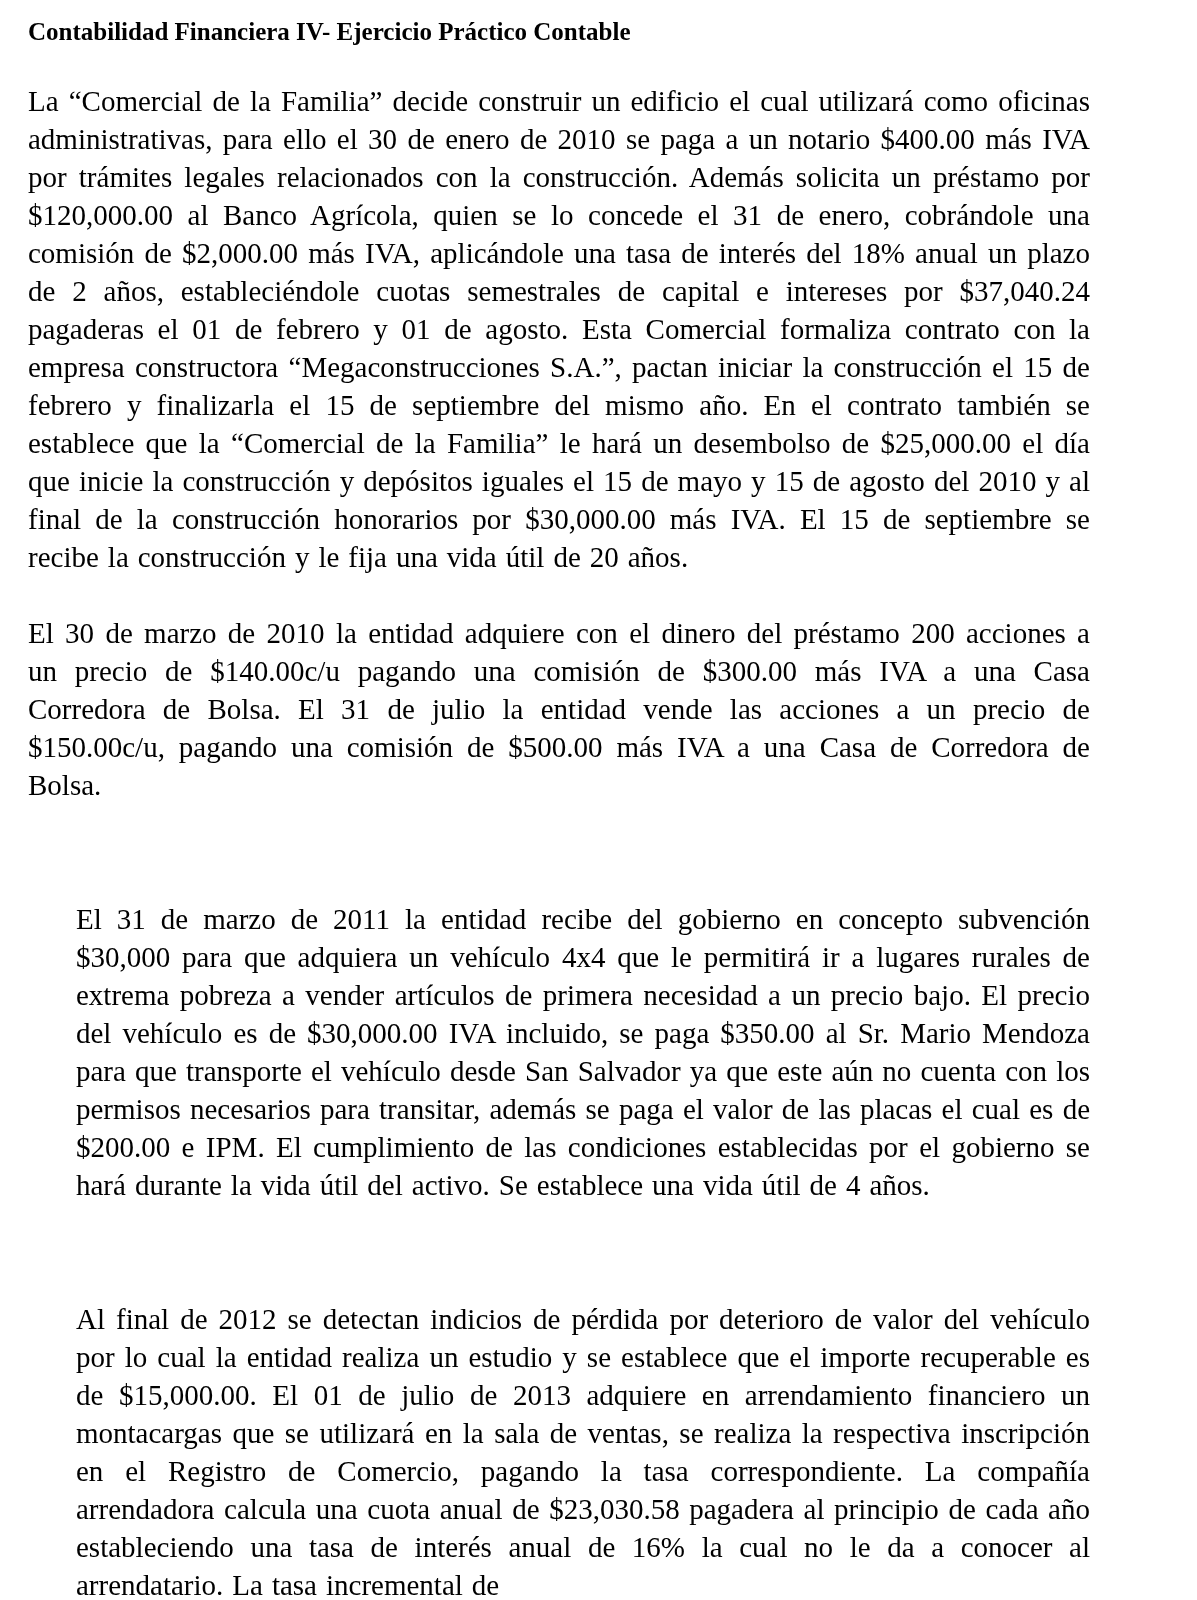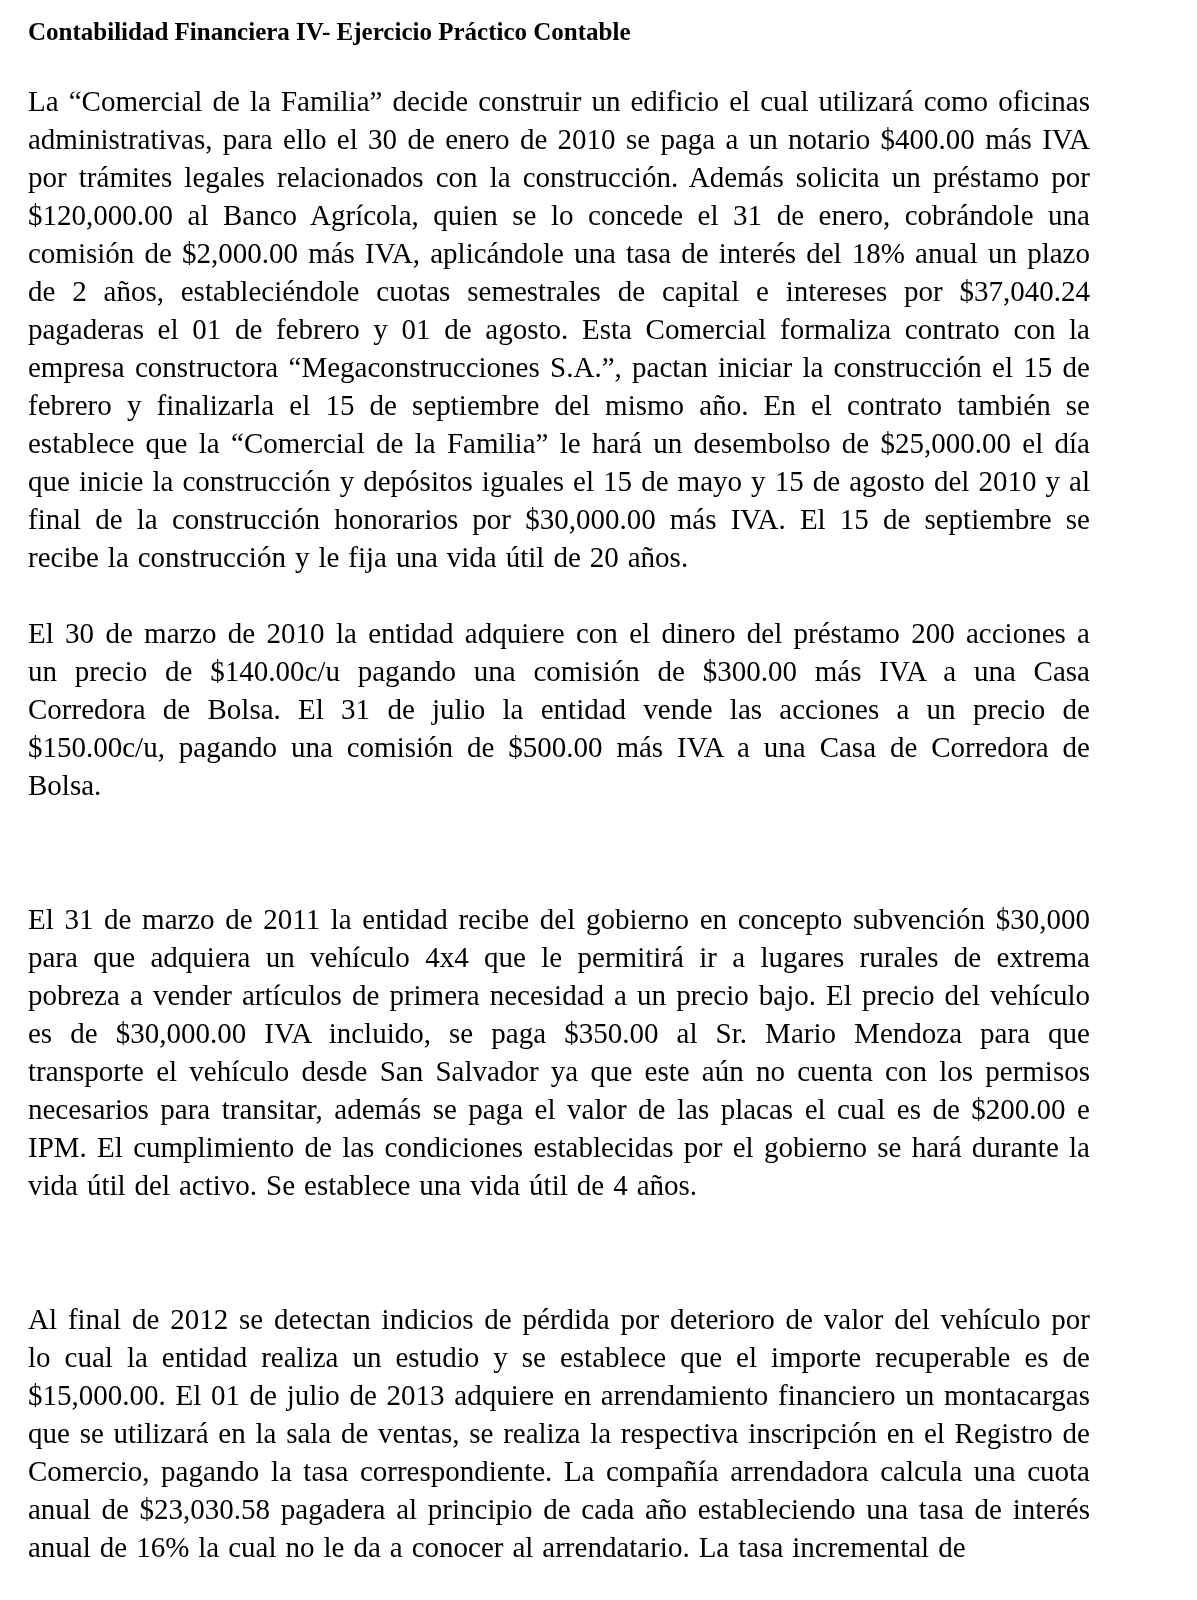--- a/index.html
+++ b/index.html
@@ -29,20 +29,21 @@
   .para {
     font-size: 29px;
     line-height: 38px;
     text-align: justify;
     margin: 0 0 38px 0;
     hyphens: none;
     word-spacing: 0.06em;
   }
   .gap-large {
     margin-top: 96px;
+    margin-left: 48px;
   }
 </style>
 </head>
 <body>
 
 <div class="page">
   <h1 class="doc-title">Contabilidad Financiera IV- Ejercicio Práctico Contable</h1>
 
   <p class="para">La “Comercial de la Familia” decide construir un edificio el cual utilizará como oficinas administrativas, para ello el 30 de enero de 2010 se paga a un notario $400.00 más IVA por trámites legales relacionados con la construcción. Además solicita un préstamo por $120,000.00 al Banco Agrícola, quien se lo concede el 31 de enero, cobrándole una comisión de $2,000.00 más IVA, aplicándole una tasa de interés del 18% anual un plazo de 2 años, estableciéndole cuotas semestrales de capital e intereses por $37,040.24 pagaderas el 01 de febrero y 01 de agosto. Esta Comercial formaliza contrato con la empresa constructora “Megaconstrucciones S.A.”, pactan iniciar la construcción el 15 de febrero y finalizarla el 15 de septiembre del mismo año. En el contrato también se establece que la “Comercial de la Familia” le hará un desembolso de $25,000.00 el día que inicie la construcción y depósitos iguales el 15 de mayo y 15 de agosto del 2010 y al final de la construcción honorarios por $30,000.00 más IVA.  El 15 de septiembre se recibe la construcción y le fija una vida útil de 20 años.</p>
 

